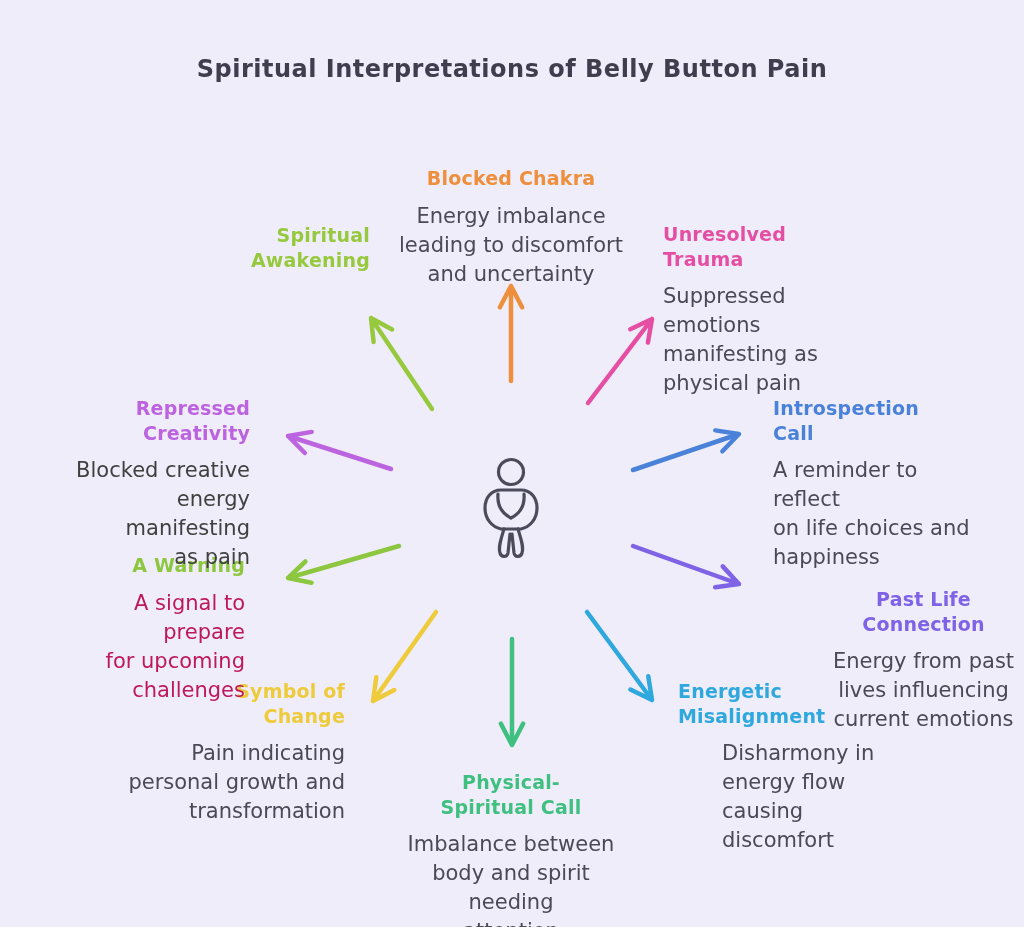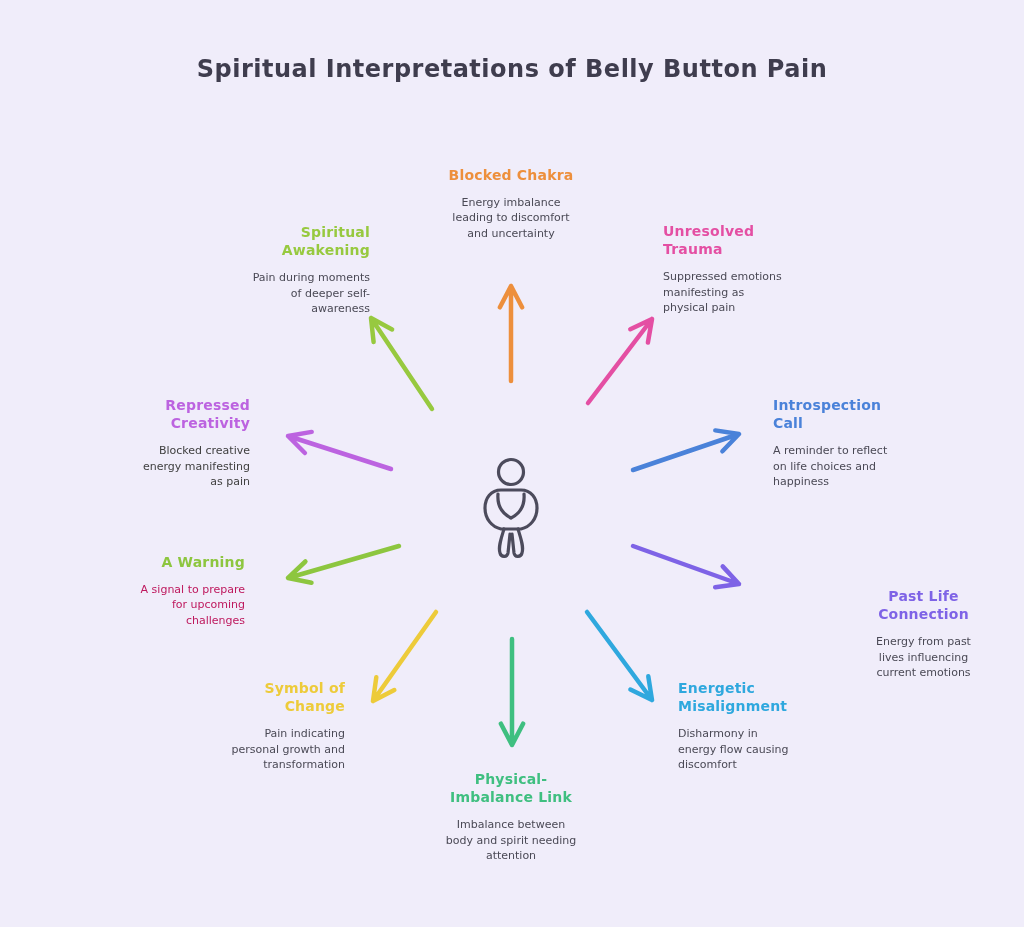--- a/index.html
+++ b/index.html
@@ -27,29 +27,29 @@
   #diagram-svg {
     position: absolute;
     left: 0;
     top: 0;
     width: 1024px;
     height: 927px;
   }
   .node { position: absolute; }
   .node h2 {
     margin: 0 0 11px 0;
-    font-size: 14px;
+    font-size: 19px;
     font-weight: bold;
     line-height: 1.3;
     white-space: pre-line;
     letter-spacing: 0.2px;
   }
   .node p {
     margin: 0;
-    font-size: 11px;
+    font-size: 21px;
     line-height: 1.38;
     color: #4a4955;
     white-space: pre-line;
   }
   .n-blocked    { left: 391px; top: 166px; width: 240px; text-align: center; }
   .n-trauma     { left: 663px; top: 222px; width: 200px; text-align: left; }
   .n-intro      { left: 773px; top: 396px; width: 212px; text-align: left; }
   .n-pastlife   { left: 821px; top: 545px; width: 205px; text-align: center; margin-top: 42px; }
   .n-energetic  { left: 678px; top: 679px; width: 215px; text-align: left; }
   .n-physical   { left: 391px; top: 770px; width: 240px; text-align: center; }
@@ -113,28 +113,28 @@
     <h2 style="color: rgb(126, 99, 230);">Past Life
 Connection</h2>
     <p style="color: rgb(74, 73, 85);">Energy from past
 lives influencing
 current emotions</p>
   </div>
 
   <div class="node n-energetic">
     <h2 style="color: rgb(47, 168, 222);">Energetic
 Misalignment</h2>
-    <p style="color: rgb(74, 73, 85);">Disharmony in
+    <p style="color: rgb(74, 73, 85); margin-left: 44px;">Disharmony in
 energy flow causing
 discomfort</p>
   </div>
 
   <div class="node n-physical">
     <h2 style="color: rgb(63, 191, 128);">Physical-
-Imbalance Link</h2>
+Spiritual Call</h2>
     <p style="color: rgb(74, 73, 85);">Imbalance between
 body and spirit needing
 attention</p>
   </div>
 
   <div class="node n-symbol">
     <h2 style="color: rgb(237, 203, 58);">Symbol of
 Change</h2>
     <p style="color: rgb(74, 73, 85);">Pain indicating
 personal growth and
@@ -152,18 +152,15 @@
     <h2 style="color: rgb(188, 99, 224);">Repressed
 Creativity</h2>
     <p style="color: #404040;">Blocked creative
 energy manifesting
 as pain</p>
   </div>
 
   <div class="node n-awakening">
     <h2 style="color: rgb(151, 201, 63);">Spiritual
 Awakening</h2>
-    <p style="color: rgb(74, 73, 85);">Pain during moments
-of deeper self-
-awareness</p>
   </div>
 
 </div>
 
 </body></html>

